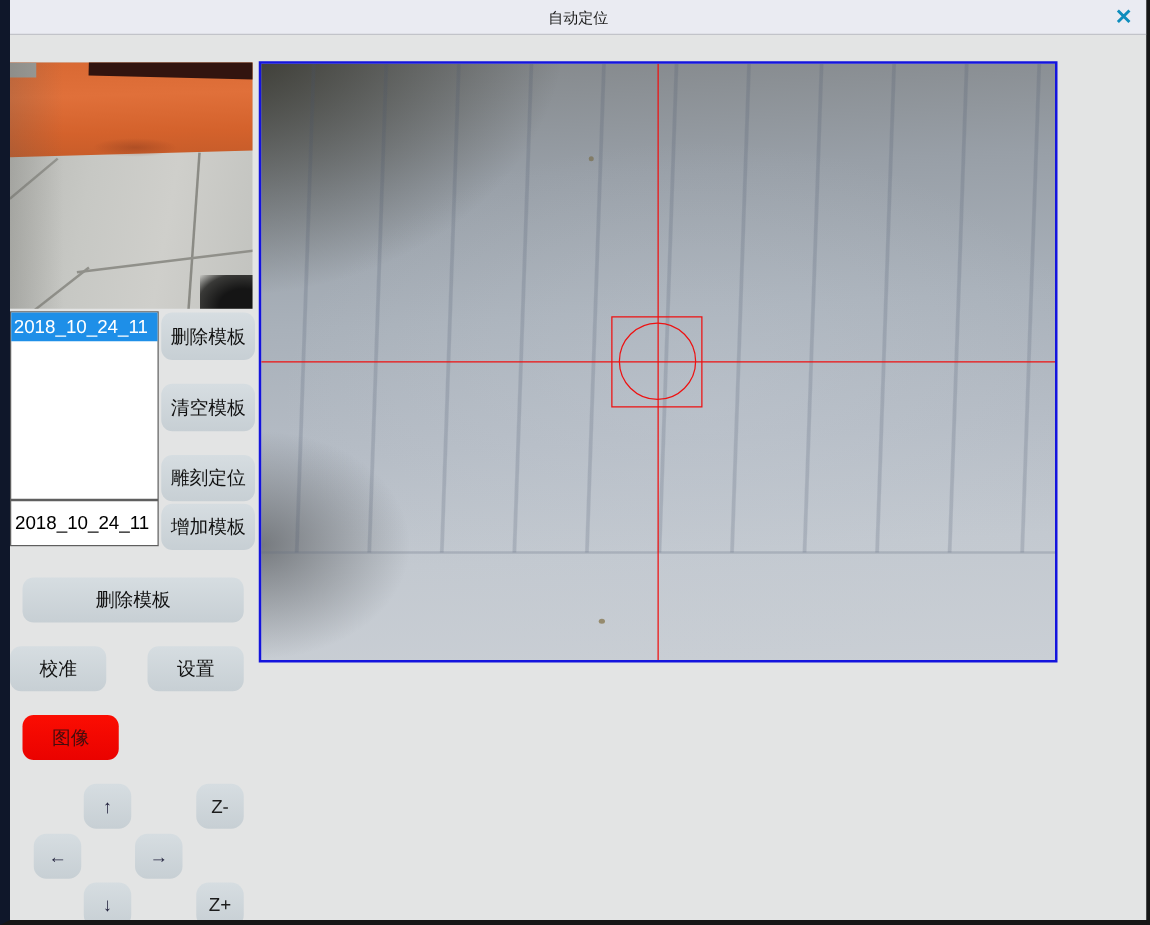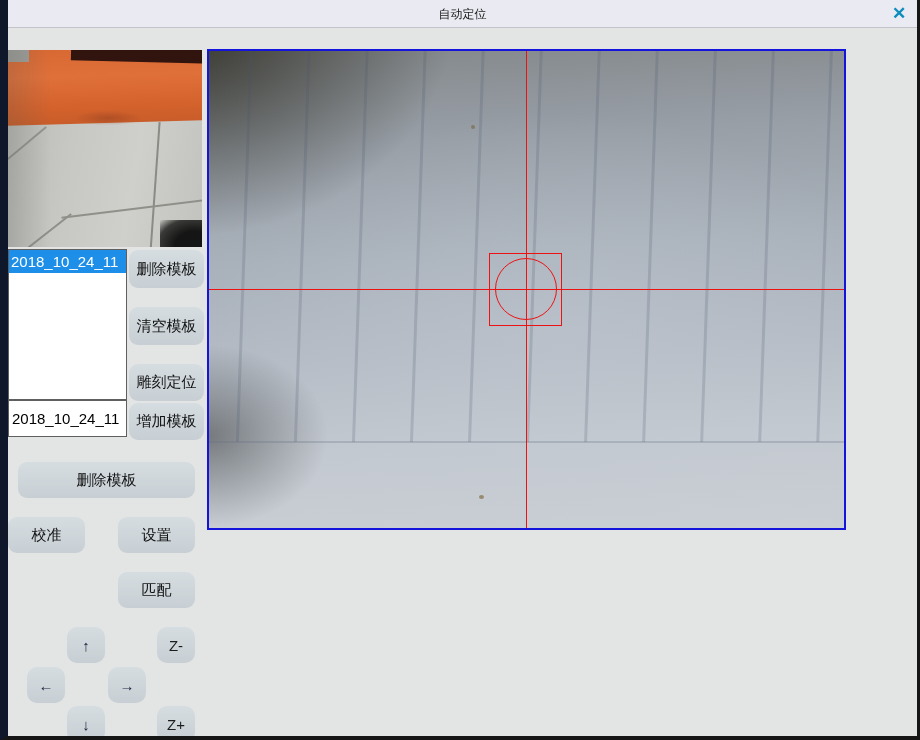--- a/index.html
+++ b/index.html
@@ -188,21 +188,21 @@
     <input class="name-field" type="text" value="2018_10_24_11" style="">
 
     <button class="btn tbtn" id="btn-clear">清空模板</button>
     <button class="btn tbtn" id="btn-del">删除模板</button>
     <button class="btn tbtn" id="btn-carve">雕刻定位</button>
     <button class="btn tbtn" id="btn-add">增加模板</button>
 
     <button class="btn" id="btn-cut">删除模板</button>
     <button class="btn" id="btn-cal">校准</button>
     <button class="btn" id="btn-set">设置</button>
-    <button class="btn" id="btn-match">匹配</button>
+    <button class="btn" id="btn-img">图像</button>
 
     <button class="btn jog" id="jog-up">↑</button>
     <button class="btn jog" id="jog-zm">Z-</button>
     <button class="btn jog" id="jog-left">←</button>
     <button class="btn jog" id="jog-right">→</button>
     <button class="btn jog" id="jog-down">↓</button>
     <button class="btn jog" id="jog-zp">Z+</button>
 
     <div class="camera">
       <div class="cam-stripes"></div>

